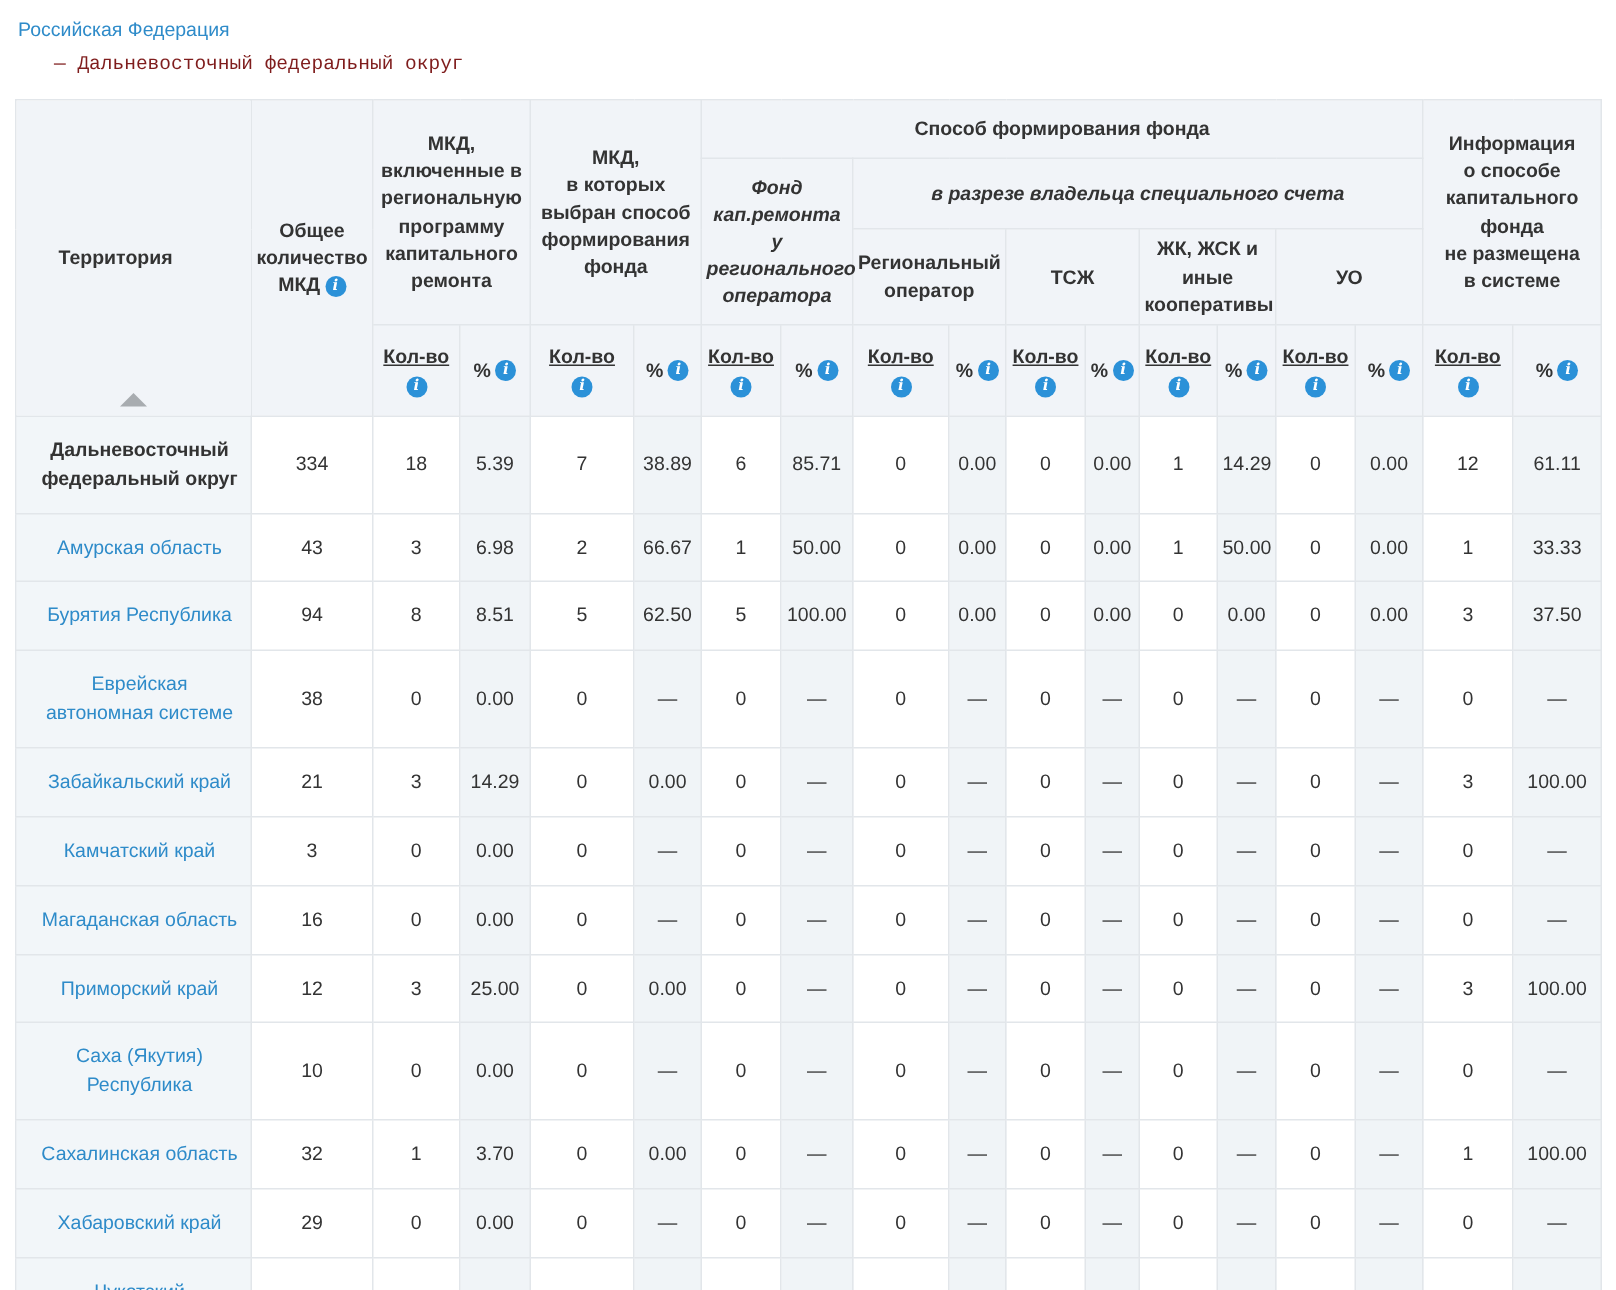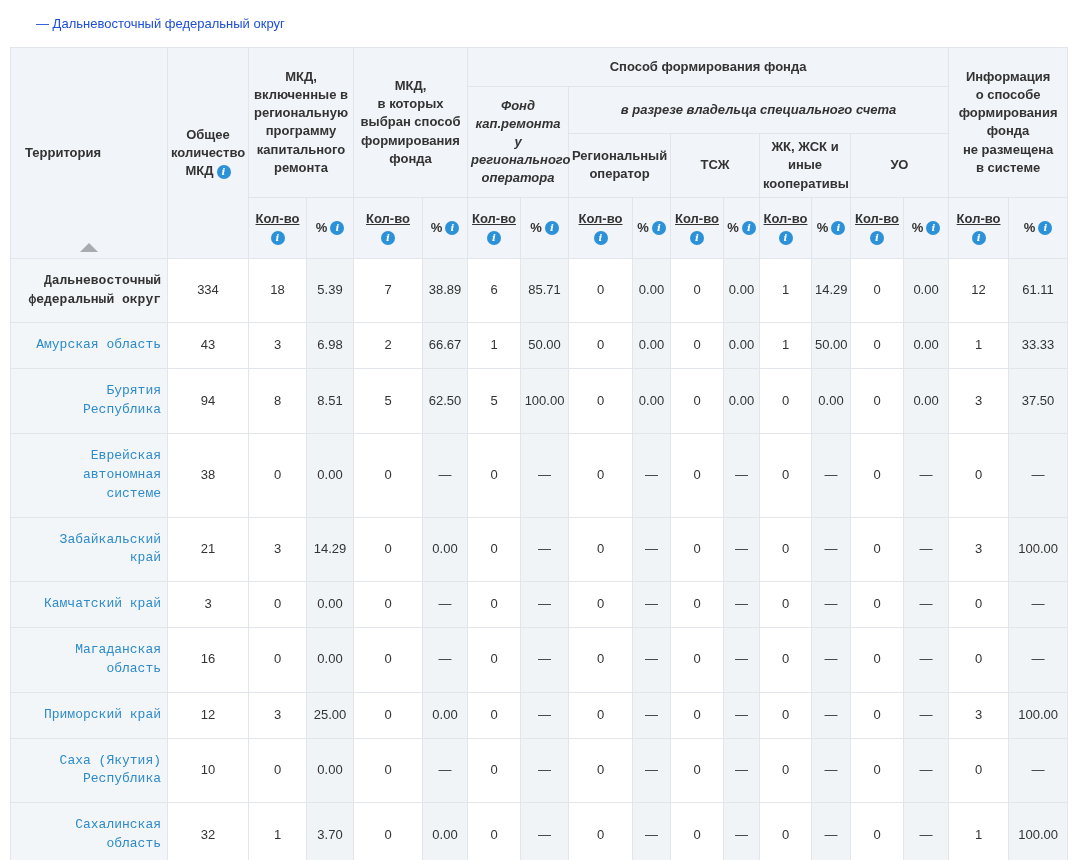--- a/index.html
+++ b/index.html
@@ -4,62 +4,63 @@
 <style>
   html,body { margin:0; padding:0; background:#fff; }
   body {
     font-family:"Liberation Sans", sans-serif;
     font-size:13px; color:#333;
     width:1077px; box-sizing:border-box; padding:10px;
   }
   
   .crumbs { margin:1px 0 14px 2px; line-height:1.4; }
   .crumbs a { color:#2e8bc9; text-decoration:none; cursor:pointer; }
-  .crumbs .cur { margin:5px 0 0 24px; color:#1d4ed8; }
+  .crumbs .cur { margin:5px 0 0 24px; color:#7f1d1d;font-family:Liberation Mono, monospace; }
 
   
   table { border-collapse:collapse; table-layout:fixed; width:1057px; }
   th, td { border:1px solid #e2e6ea; }
   thead th {
     background:#f1f4f8; font-weight:bold; color:#333;
     text-align:center; vertical-align:middle;
     padding:4px 3px; line-height:1.4; white-space:pre-line;
   }
   thead tr:nth-child(1) th { height:30px; }
   thead tr:nth-child(2) th { height:38px;font-style:italic; }
   thead tr:nth-child(3) th { height:44px; }
   thead tr:nth-child(4) th { height:52px; }
-  th.terr-h { text-align:left; padding-left:14px; position:relative; cursor:pointer; }
+  th.terr-h { text-align:left; padding-left:28px; position:relative; cursor:pointer; }
   .sort-arrow {
     position:absolute; left:50%; bottom:6px; transform:translateX(-50%);
     width:0; height:0; cursor:pointer;
     border-left:9px solid transparent; border-right:9px solid transparent;
     border-bottom:9px solid #a8acb0;
   }
   .qh .lbl { display:block;text-decoration:underline; }
   .ph { white-space:nowrap; }
   .info {
     display:inline-block; width:14px; height:14px; border-radius:50%;
     background:#2b91d8; color:#fff; cursor:pointer;
     font-family:"DejaVu Serif", serif; font-style:italic; font-weight:bold;
     font-size:10px; line-height:14px; text-align:center;
     vertical-align:middle; margin-left:3px;
   }
   .qh .info { margin:2px 0 0 0; }
 
   tbody td { text-align:center; vertical-align:middle; padding:13px 3px; line-height:1.45; }
-  tbody td.terr { text-align:right; padding:13px 6px 13px 14px; background:#f2f6f9;font-family:Liberation Mono, monospace; }
+  tbody td.terr { text-align:center; padding:13px 6px 13px 14px; background:#f2f6f9; }
   tbody td.shade { background:#f0f4f7; }
   tbody td.bold { font-weight:bold; }
   tbody a { color:#2e8bc9; text-decoration:none; cursor:pointer; }
 </style>
 </head>
 <body>
 
 <div class="crumbs">
+  <div><a href="#">Российская Федерация</a></div>
   <div class="cur">— Дальневосточный федеральный округ</div>
 </div>
 
 <table>
   <colgroup>
     <col style="width:157px">
       <col style="width:81px">
     <col style="width:58px">
       <col style="width:47px">
     <col style="width:69px">
@@ -93,21 +94,21 @@
 капитального
 ремонта</th>
       <th colspan="2" rowspan="3">МКД,
 в которых
 выбран способ
 формирования
 фонда</th>
       <th colspan="10">Способ формирования фонда</th>
       <th colspan="2" rowspan="3">Информация
 о способе
-формирования
+капитального
 фонда
 не размещена
 в системе</th>
     </tr>
     <tr>
       <th colspan="2" rowspan="2">Фонд
 кап.ремонта у
 регионального
 оператора</th>
       <th colspan="8">в разрезе владельца специального счета</th>

